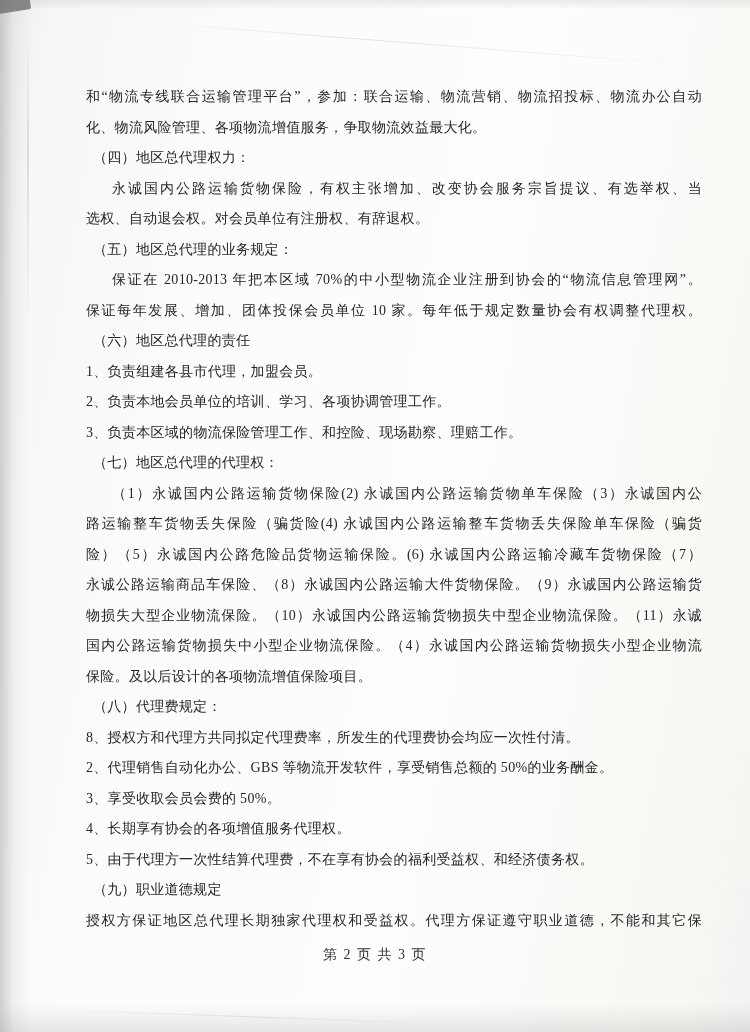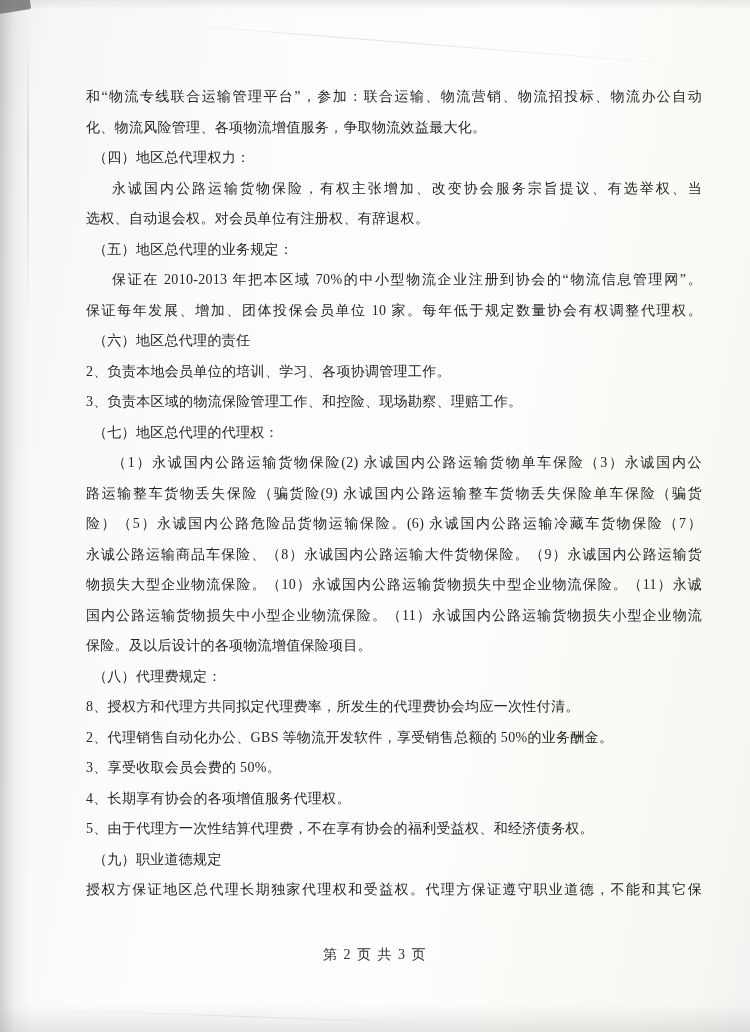--- a/index.html
+++ b/index.html
@@ -92,29 +92,30 @@
   <div class="content">
     <div class="ln fill">和“物流专线联合运输管理平台”，参加：联合运输、物流营销、物流招投标、物流办公自动</div>
     <div class="ln">化、物流风险管理、各项物流增值服务，争取物流效益最大化。</div>
     <div class="ln h">（四）地区总代理权力：</div>
     <div class="ln ind fill">永诚国内公路运输货物保险，有权主张增加、改变协会服务宗旨提议、有选举权、当</div>
     <div class="ln">选权、自动退会权。对会员单位有注册权、有辞退权。</div>
     <div class="ln h">（五）地区总代理的业务规定：</div>
     <div class="ln ind fill">保证在 2010-2013 年把本区域 70%的中小型物流企业注册到协会的“物流信息管理网”。</div>
     <div class="ln fill">保证每年发展、增加、团体投保会员单位 10 家。每年低于规定数量协会有权调整代理权。</div>
     <div class="ln h">（六）地区总代理的责任</div>
+    <div class="ln">1、负责组建各县市代理，加盟会员。</div>
     <div class="ln">2、负责本地会员单位的培训、学习、各项协调管理工作。</div>
     <div class="ln">3、负责本区域的物流保险管理工作、和控险、现场勘察、理赔工作。</div>
     <div class="ln h">（七）地区总代理的代理权：</div>
     <div class="ln ind fill">（1）永诚国内公路运输货物保险(2) 永诚国内公路运输货物单车保险（3）永诚国内公</div>
-    <div class="ln fill">路运输整车货物丢失保险（骗货险(9) 永诚国内公路运输整车货物丢失保险单车保险（骗货</div>
+    <div class="ln fill">路运输整车货物丢失保险（骗货险(4) 永诚国内公路运输整车货物丢失保险单车保险（骗货</div>
     <div class="ln fill">险）（5）永诚国内公路危险品货物运输保险。(6) 永诚国内公路运输冷藏车货物保险（7）</div>
     <div class="ln fill">永诚公路运输商品车保险、（8）永诚国内公路运输大件货物保险。（9）永诚国内公路运输货</div>
     <div class="ln fill">物损失大型企业物流保险。（10）永诚国内公路运输货物损失中型企业物流保险。（11）永诚</div>
-    <div class="ln fill">国内公路运输货物损失中小型企业物流保险。（11）永诚国内公路运输货物损失小型企业物流</div>
+    <div class="ln fill">国内公路运输货物损失中小型企业物流保险。（4）永诚国内公路运输货物损失小型企业物流</div>
     <div class="ln">保险。及以后设计的各项物流增值保险项目。</div>
     <div class="ln h">（八）代理费规定：</div>
     <div class="ln">8、授权方和代理方共同拟定代理费率，所发生的代理费协会均应一次性付清。</div>
     <div class="ln">2、代理销售自动化办公、GBS 等物流开发软件，享受销售总额的 50%的业务酬金。</div>
     <div class="ln">3、享受收取会员会费的 50%。</div>
     <div class="ln">4、长期享有协会的各项增值服务代理权。</div>
     <div class="ln">5、由于代理方一次性结算代理费，不在享有协会的福利受益权、和经济债务权。</div>
     <div class="ln h">（九）职业道德规定</div>
     <div class="ln fill">授权方保证地区总代理长期独家代理权和受益权。代理方保证遵守职业道德，不能和其它保</div>
   </div>

